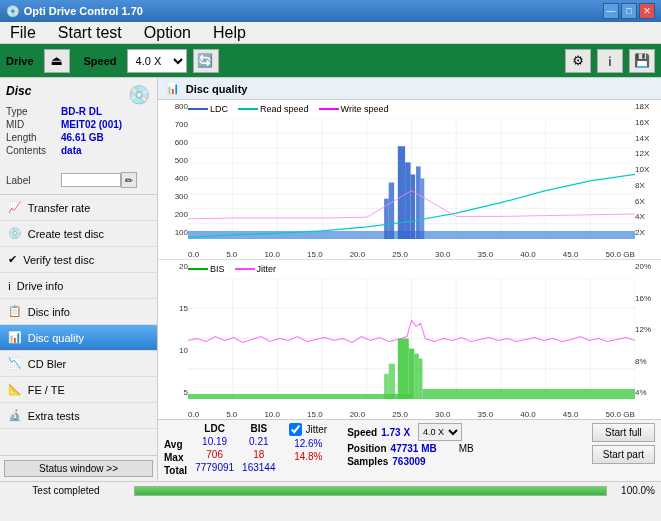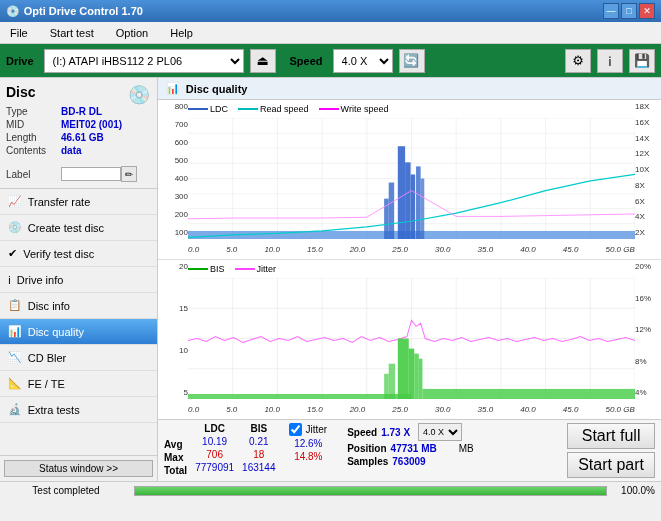--- a/index.html
+++ b/index.html
@@ -48,21 +48,21 @@
       border-bottom: 1px solid #ccc;
       height: 22px;
       display: flex;
       align-items: center;
       padding: 0 4px;
       gap: 10px;
     }
     .menu-item {
       padding: 2px 6px;
       cursor: pointer;
-      font-size: 11px;
+      font-size: 16px;
     }
     .toolbar {
       background: #15803d;
       border-bottom: 1px solid #ccc;
       height: 34px;
       display: flex;
       align-items: center;
       padding: 0 6px;
       gap: 6px;
     }
@@ -115,40 +115,41 @@
       display: flex;
       flex-direction: column;
     }
     .disc-info-panel {
       padding: 6px;
       border-bottom: 1px solid #ccc;
       position: relative;
     }
     .disc-section-title {
       font-weight: 700;
-      font-size: 14px;
+      font-size: 12px;
       margin-bottom: 4px;
+      font-style: italic;
     }
     .disc-row {
       display: flex;
       margin-bottom: 2px;
       font-size: 10px;
     }
     .disc-row-label {
       width: 55px;
       color: #333;
     }
     .disc-row-value {
       color: #0000cc;
       font-weight: 600;
     }
     .label-row {
       display: flex;
       align-items: center;
-      margin-top: 10px;
+      margin-top: 16px;
       font-size: 10px;
     }
     .label-row-label {
       width: 55px;
       color: #333;
     }
     .label-edit-btn {
       width: 16px;
       height: 16px;
       background: #e8e8e8;
@@ -252,24 +253,23 @@
       color: #333;
     }
     .chart-x-axis {
       position: absolute;
       bottom: 0;
       left: 30px;
       right: 26px;
       height: 20px;
       display: flex;
       justify-content: space-between;
-      align-items: center;
+      align-items: flex-end;
       font-size: 8px;
       color: #333;
-      font-style: italic;
     }
     .chart-svg {
       position: absolute;
       top: 18px;
       left: 30px;
       right: 26px;
       bottom: 20px;
     }
     .stats-bar {
       background: #f5f5f5;
@@ -327,21 +327,21 @@
     .start-buttons {
       display: flex;
       flex-direction: column;
       gap: 3px;
       margin-left: auto;
     }
     .start-btn {
       background: linear-gradient(to bottom, #f8f8f8, #e0e0e0);
       border: 1px solid #aaa;
       padding: 3px 10px;
-      font-size: 16px;
+      font-size: 10px;
       cursor: pointer;
       white-space: nowrap;
     }
     .jitter-checkbox {
       display: flex;
       align-items: center;
       gap: 3px;
       font-size: 10px;
     }
     .status-footer {
@@ -396,23 +396,20 @@
 
 <div class="menu-bar">
   <span class="menu-item">File</span>
   <span class="menu-item">Start test</span>
   <span class="menu-item">Option</span>
   <span class="menu-item">Help</span>
 </div>
 
 <div class="toolbar">
   <span class="drive-label">Drive</span>
-  <select class="drive-select">
-    <option>(I:)  ATAPI iHBS112  2 PL06</option>
-  </select>
   <div class="toolbar-icon-btn" title="Eject">⏏</div>
   <span class="speed-label">Speed</span>
   <select class="speed-select">
     <option>4.0 X</option>
   </select>
   <div class="toolbar-icon-btn" title="Refresh">🔄</div>
   <div class="toolbar-icon-btn" title="Settings" style="margin-left:auto;">⚙</div>
   <div class="toolbar-icon-btn">ℹ</div>
   <div class="toolbar-icon-btn">💾</div>
 </div>

